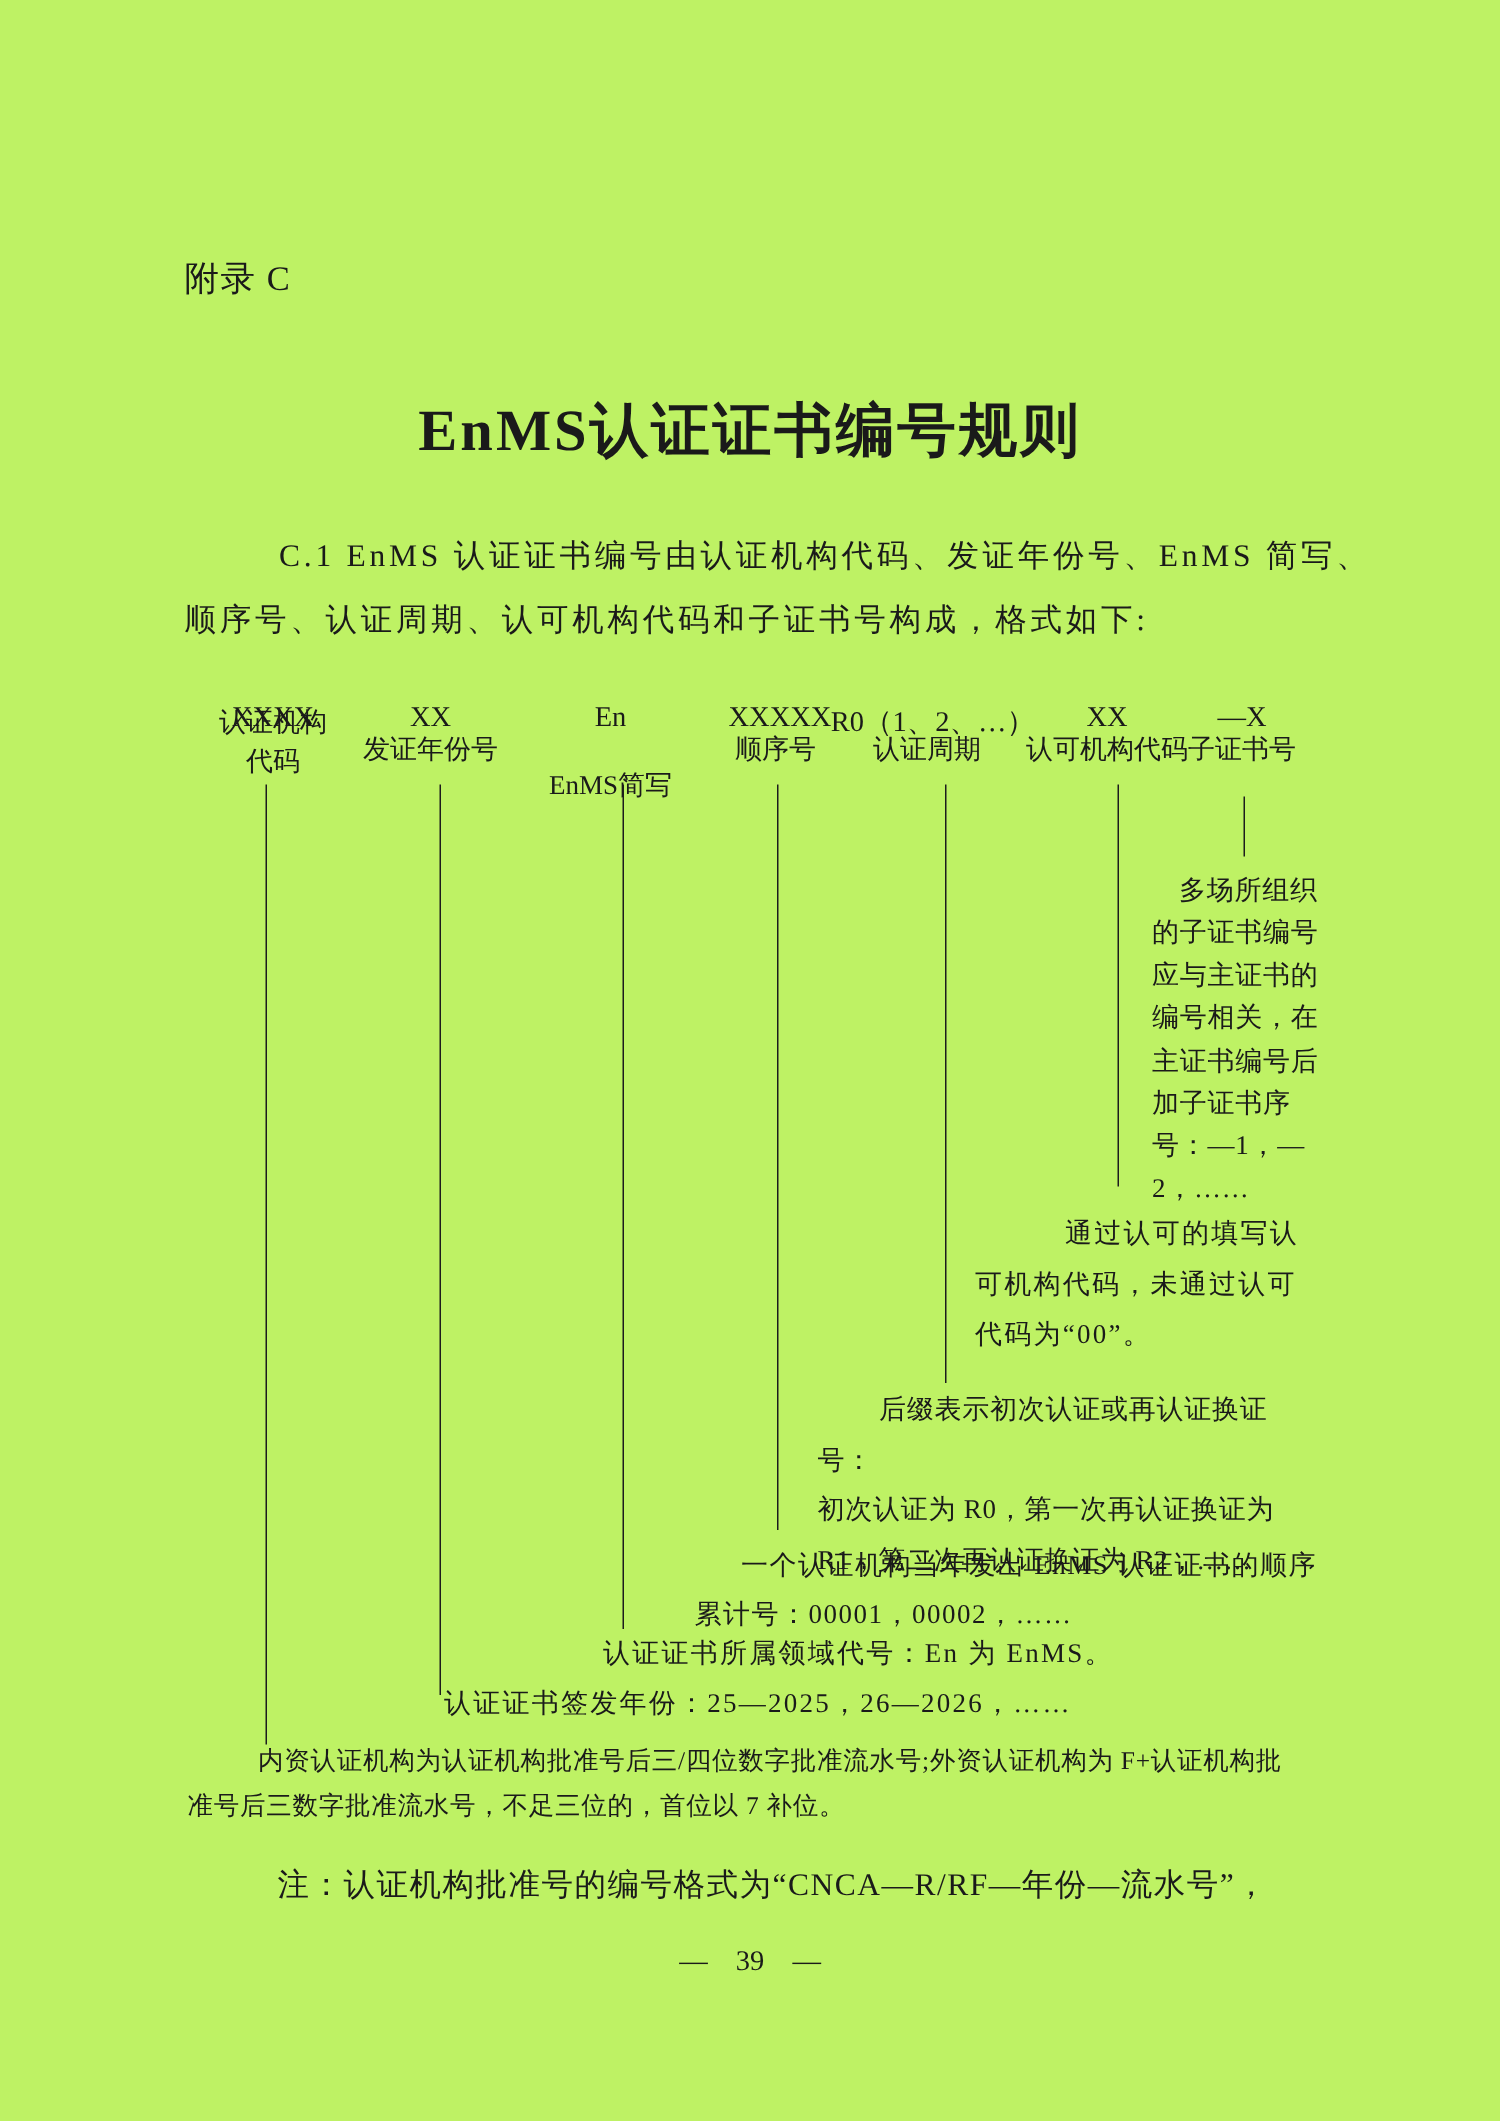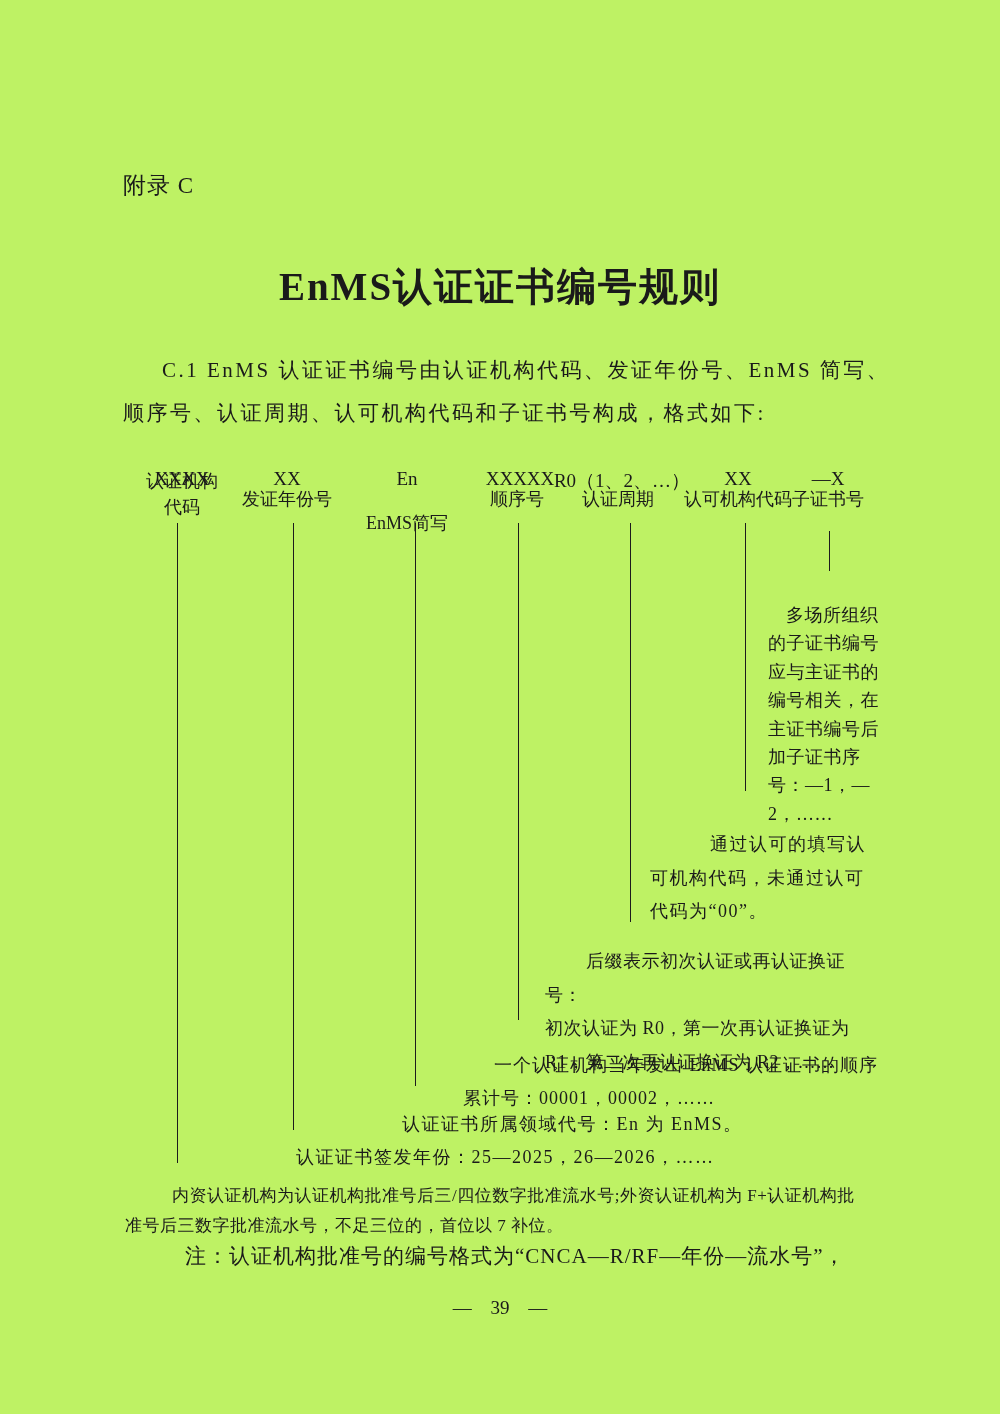--- a/index.html
+++ b/index.html
@@ -18,29 +18,29 @@
     font-size: 23px; letter-spacing: 1px;
   }
   .doc-title {
     left: 0; top: 260px; width: 1000px;
     text-align: center;
     font-size: 39px; font-weight: 700; letter-spacing: 2px;
   }
   .intro-line {
     font-size: 21px; letter-spacing: 2.5px; white-space: nowrap;
   }
-  .intro-1 { left: 162px; top: 356px; }
+  .intro-1 { left: 186px; top: 356px; }
   .intro-2 { left: 123px; top: 399px; text-align: center; }
   .fmt-code { font-size: 19px; top: 445px; white-space: nowrap; text-align: center; margin-top: 23px; }
   .fmt-label { font-size: 18px; line-height: 26px; text-align: center; white-space: pre-line; }
   .vline {
     width: 1px; background: #1c1c1c;
   }
   .annot {
-    font-size: 18px; white-space: pre-line; margin-top: 22px;
+    font-size: 18px; white-space: pre-line;
   }
   .annot-sub {
     left: 768px; top: 579px; width: 122px;
     line-height: 28.4px; text-indent: 18px; letter-spacing: 0.5px;
   }
   .annot-accr {
     left: 650px; top: 806px; width: 240px;
     line-height: 33.5px; text-indent: 60px; letter-spacing: 1.5px;
   }
   .annot-cycle {

